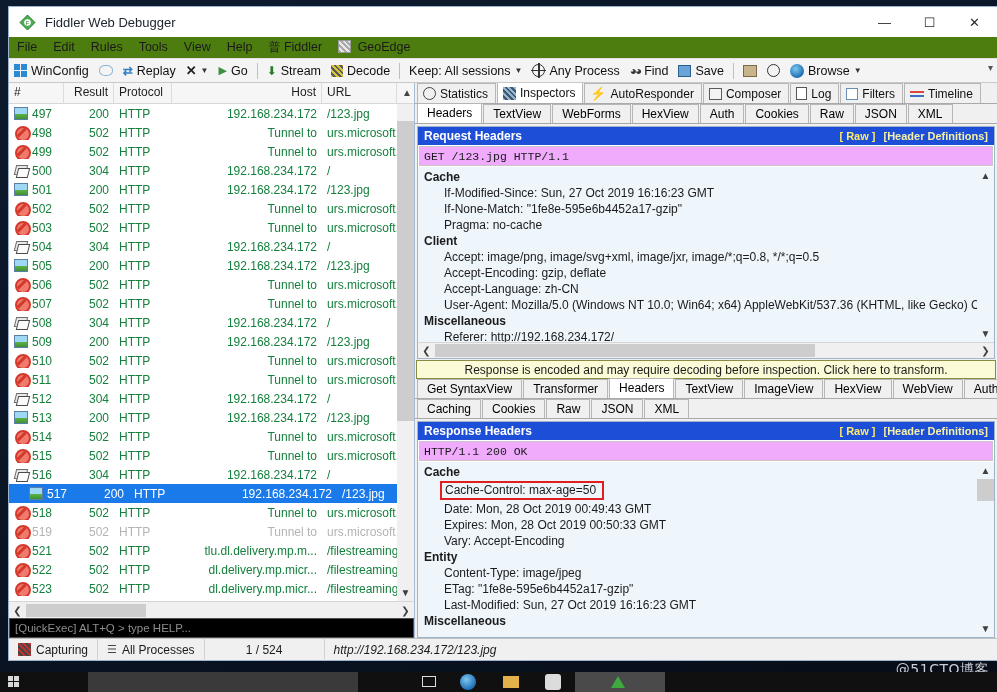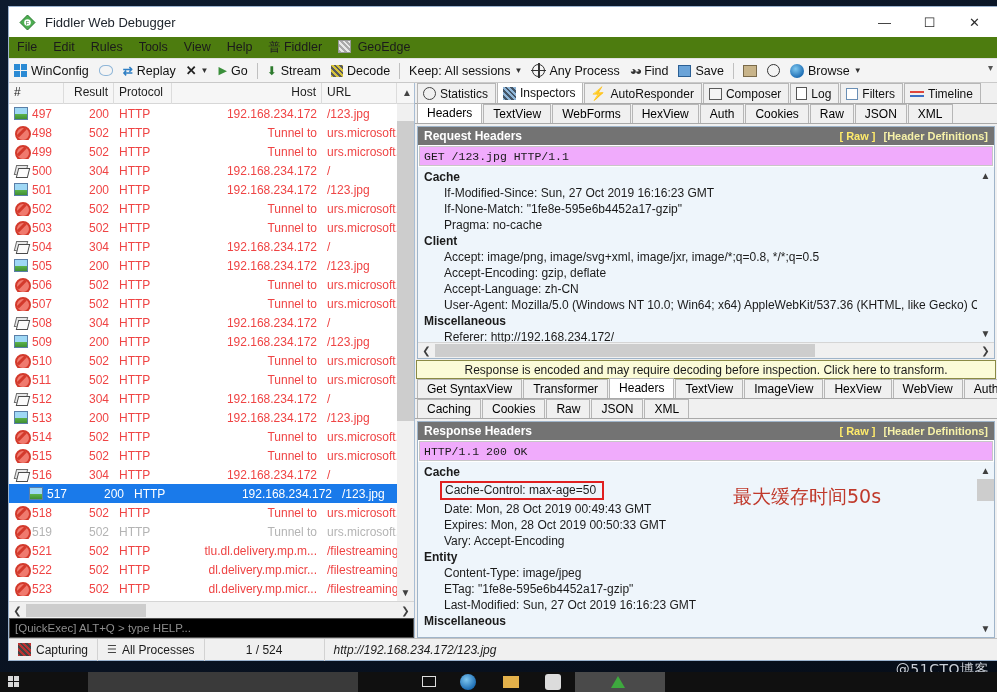--- a/index.html
+++ b/index.html
@@ -76,21 +76,21 @@
   .grid-head { display:flex; height:21px; flex:0 0 21px; background:#f6f6f6;
                border-bottom:1px solid #d7d7d7; font-size:12px; color:#1d1d1d; position:relative;}
   .gh { border-right:1px solid #dcdcdc; padding:2px 5px 0 5px; height:21px; overflow:hidden; white-space:nowrap;}
   .gh.num { width:55px; }
   .gh.res { width:50px; text-align:right; }
   .gh.prot{ width:58px; }
   .gh.host{ width:150px; text-align:right; }
   .gh.url { flex:1; }
   .gh-scroll { width:17px; border-right:none; text-align:center; color:#444; font-size:10px; padding-top:4px;}
   #sessionlist { flex:1 1 auto; overflow:hidden; position:relative; background:#fff; }
-  .srow { display:flex; height:19px; font-size:12px; color:#ef4444; align-items:center; }
+  .srow { display:flex; height:19px; font-size:12px; color:#15803d; align-items:center; }
   .srow.sel { background:#1a7aea; color:#fff;padding-left:15px; }
   .srow.dim { color:#b4b4b4; }
   .c { padding:0 5px; overflow:hidden; white-space:nowrap; }
   .c.num  { width:55px; display:flex; align-items:center; gap:4px;}
   .c.res  { width:50px; text-align:right; }
   .c.prot { width:58px; }
   .c.host { width:150px; text-align:right; }
   .c.url  { flex:1; }
   .ico { width:14px; height:13px; flex:0 0 14px; position:relative; }
   
@@ -127,21 +127,21 @@
           border:1px solid #b6b6b6; border-bottom:none; background:#f0f0f0; margin-right:1px; white-space:nowrap;}
   .ttab.active { background:#fff; height:21px; }
   .subtabs { display:flex; align-items:flex-end; height:20px; flex:0 0 20px; background:#f0f0f0;
              font-size:12px; padding-left:2px; border-bottom:1px solid #a9a9a9; }
   .stab { padding:2px 9px; height:19px; border:1px solid #b6b6b6; border-bottom:none;
           background:#f0f0f0; margin-right:1px; white-space:nowrap; }
   .stab.active { background:#fff; height:20px; font-weight:normal; }
   
   .hdr-pane { display:flex; flex-direction:column; min-height:0; background:#fff;
               border:1px solid #9fb4c9; }
-  .hdr-title { height:18px; flex:0 0 18px; background:#737373; color:#fff; font-weight:bold;
+  .hdr-title { height:18px; flex:0 0 18px; background:#1d4ed8; color:#fff; font-weight:bold;
                font-size:12px; display:flex; align-items:center; padding:0 6px; justify-content:space-between;}
   .hdr-title .links { font-size:11px; font-weight:bold; display:flex; gap:8px; }
   .hdr-title .lk-raw { color:#ffeb6b; }
   .hdr-title .lk-def { color:#f6f1a8; }
   .reqline { height:20px; flex:0 0 20px; background:#f0abfc; border:1px solid #c7c7c7;
              font-family:"Liberation Mono", monospace; font-size:11.5px; color:#1a1a1a;
              display:flex; align-items:center; padding:0 4px; margin:1px; }
   .hdr-body { flex:1 1 auto; overflow:hidden; background:#eef5fb; position:relative; font-size:12px;
               color:#1b1b1b; padding:2px 0 0 0; }
   .hgroup { font-weight:bold; padding:1px 6px; }
@@ -706,21 +706,20 @@
         <div class="hdr-pane" style="flex:1 1 auto; margin:2px 2px 0 2px;">
           <div class="hdr-title">
             <span>Response Headers</span>
             <span class="links">
               <span class="lk-raw">[ Raw ]</span>
               <span class="lk-def">[Header Definitions]</span>
             </span>
           </div>
           <div class="reqline">HTTP/1.1 200 OK</div>
           <div class="hdr-body" id="resp-body">
-            <div class="cn-note" style="color: rgb(192, 57, 43);">最大缓存时间50s</div>
             <div class="vscroll" style="background:#eef5fb;">
               <div class="vs-arrow">▲</div>
               <div class="vs-thumb" style="top:17px;height:22px;"></div>
               <div class="vs-arrow" style="position:absolute;bottom:0;width:17px;">▼</div>
             </div>
           <div class="hgroup">Cache</div>
               <div class="hitem"><span class="hl-box" style="border-color: rgb(224, 32, 32);">Cache-Control: max-age=50</span></div>
               <div class="hitem">Date: Mon, 28 Oct 2019 00:49:43 GMT</div>
               <div class="hitem">Expires: Mon, 28 Oct 2019 00:50:33 GMT</div>
               <div class="hitem">Vary: Accept-Encoding</div>

